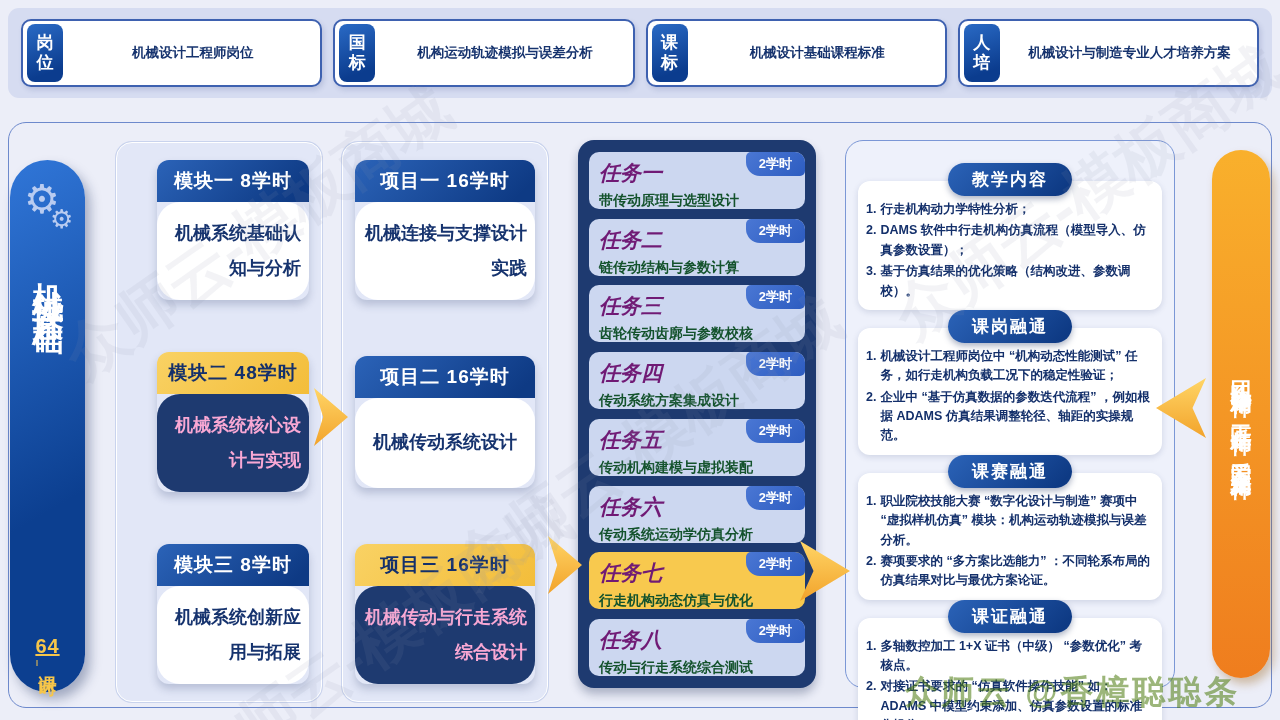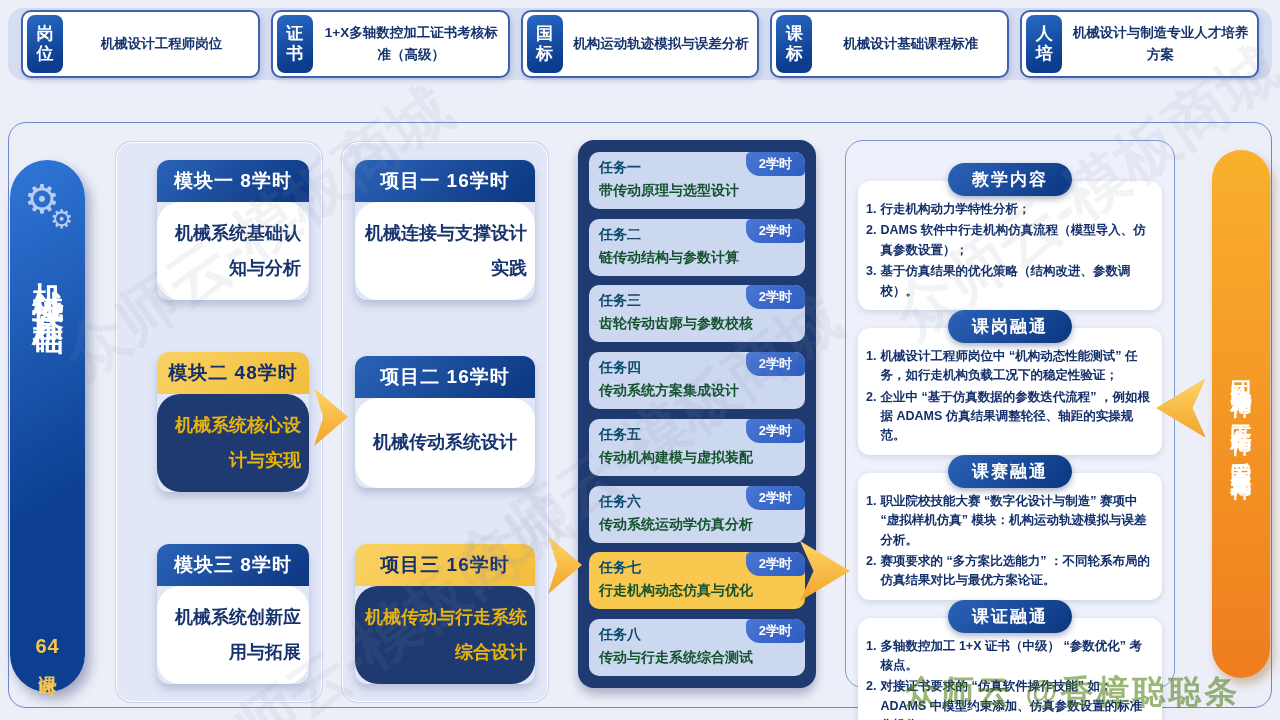--- a/index.html
+++ b/index.html
@@ -4,22 +4,22 @@
 <style>
   * { margin:0; padding:0; box-sizing:border-box; }
   html,body { width:1280px; height:720px; overflow:hidden; }
   body {
     position:relative;
     background:#eceef8;
     font-family:"Liberation Sans", sans-serif;
   }
   
   .top-band {
-    position:absolute; left:8px; top:8px; width:1264px; height:72px;
-    background:#d6dcf1; border-radius:16px;
+    position:absolute; left:8px; top:8px; width:1264px; height:90px;
+    background:#d6dcf1; border-radius:11px;
     display:flex; align-items:center; gap:11px; padding:0 13px;
   }
   .badge-card {
     background:#ffffff; border:2px solid #3e61b0; border-radius:10px;
     height:68px; display:flex; align-items:center; gap:6px; padding:4px;
     flex:1 1 0; box-shadow:2px 3px 5px rgba(60,80,140,.18);
   }
   .badge-card.wide { flex:1.45 1 0; }
   .badge-tag {
     width:36px; height:58px; flex:0 0 36px;
@@ -49,21 +49,21 @@
   .gears { position:relative; height:64px; width:100%; color:#b9ccf1; }
   .gear-big  { position:absolute; left:14px; top:-4px; font-size:40px; }
   .gear-small{ position:absolute; left:40px; top:24px; font-size:26px; }
   .course-title {
     writing-mode:vertical-rl; text-orientation:upright;
     color:#ffffff; font-size:31px; font-weight:bold; letter-spacing:8px;
     margin-top:14px;
   }
   .course-hours {
     margin-top:auto; color:#f7c64a; font-weight:bold;
-    display:flex; flex-direction:column; align-items:center;
+    display:flex; flex-direction:column; align-items:center;text-decoration:underline;
   }
   .hours-number { font-size:20px; letter-spacing:1px; }
   .hours-label  { writing-mode:vertical-rl; text-orientation:upright; font-size:18px; letter-spacing:3px; margin-top:2px; }
   
   .panel {
     position:absolute; top:142px; width:206px; height:560px;
     background:#e2e7f7; border:1px solid #ffffff; border-radius:16px;
     box-shadow:0 0 0 1px rgba(150,170,220,.4);
     display:flex; flex-direction:column; justify-content:space-between;
     padding:17px 12px;
@@ -75,34 +75,34 @@
     height:42px; background:linear-gradient(135deg,#2b63b8 0%,#0e3a84 90%);
     color:#fff; font-size:19px; font-weight:bold; letter-spacing:1px;
     display:flex; align-items:center; justify-content:center;
   }
   .stage-body {
     background:#ffffff; color:#16336e; font-weight:bold; font-size:18px;
     text-align:right; padding:14px 8px; min-height:90px;
     display:flex; align-items:center; justify-content:center; line-height:1.95;border-radius:23px;
   }
   .stage-card.highlight .stage-header { background:linear-gradient(135deg,#f9d264,#f3bd3a); color:#14306b; }
-  .stage-card.highlight .stage-body   { background:#1e3a70; color:#eab308; }
+  .stage-card.highlight .stage-body   { background:#1e3a70; color:#f9a8d4; }
   
   .panel-tasks {
     position:absolute; left:578px; top:140px; width:238px; height:548px;
     background:#1e3a70; border-radius:16px; padding:12px 11px;
     display:flex; flex-direction:column; justify-content:space-between;
     box-shadow:0 6px 10px rgba(20,35,80,.3);
   }
   .task-card {
     position:relative; background:#ccd7f0; border-radius:10px; height:57px;
     padding:5px 10px;
   }
   .task-card.highlight { background:#f8c94e; }
-  .task-name { font-size:14px; font-weight:bold; color:#0c4a6e; margin-top:2px; }
+  .task-name { font-size:21px; font-weight:bold; color:#701a75; margin-top:2px;font-style:italic; }
   .task-desc { font-size:14px; font-weight:bold; color:#14532d; margin-top:5px; white-space:nowrap; }
   .task-hours {
     position:absolute; top:0; right:0;
     background:linear-gradient(135deg,#4a77d4,#2d5cc0);
     color:#fff; font-size:13px; font-weight:bold;
     padding:3px 13px; border-radius:5px 10px 5px 14px;
   }
   
   .panel-details {
     position:absolute; left:845px; top:140px; width:330px; height:548px;
@@ -162,24 +162,20 @@
 </style>
 </head>
 <body>
 
 <div class="top-band">
   <div class="badge-card">
     <div class="badge-tag">岗位</div>
     <div class="badge-text">机械设计工程师岗位</div>
   </div>
   <div class="badge-card">
-    <div class="badge-tag">证书</div>
-    <div class="badge-text">1+X多轴数控加工证书考核标准（高级）</div>
-  </div>
-  <div class="badge-card">
     <div class="badge-tag">国标</div>
     <div class="badge-text">机构运动轨迹模拟与误差分析</div>
   </div>
   <div class="badge-card">
     <div class="badge-tag">课标</div>
     <div class="badge-text">机械设计基础课程标准</div>
   </div>
   <div class="badge-card">
     <div class="badge-tag">人培</div>
     <div class="badge-text">机械设计与制造专业人才培养方案</div>

